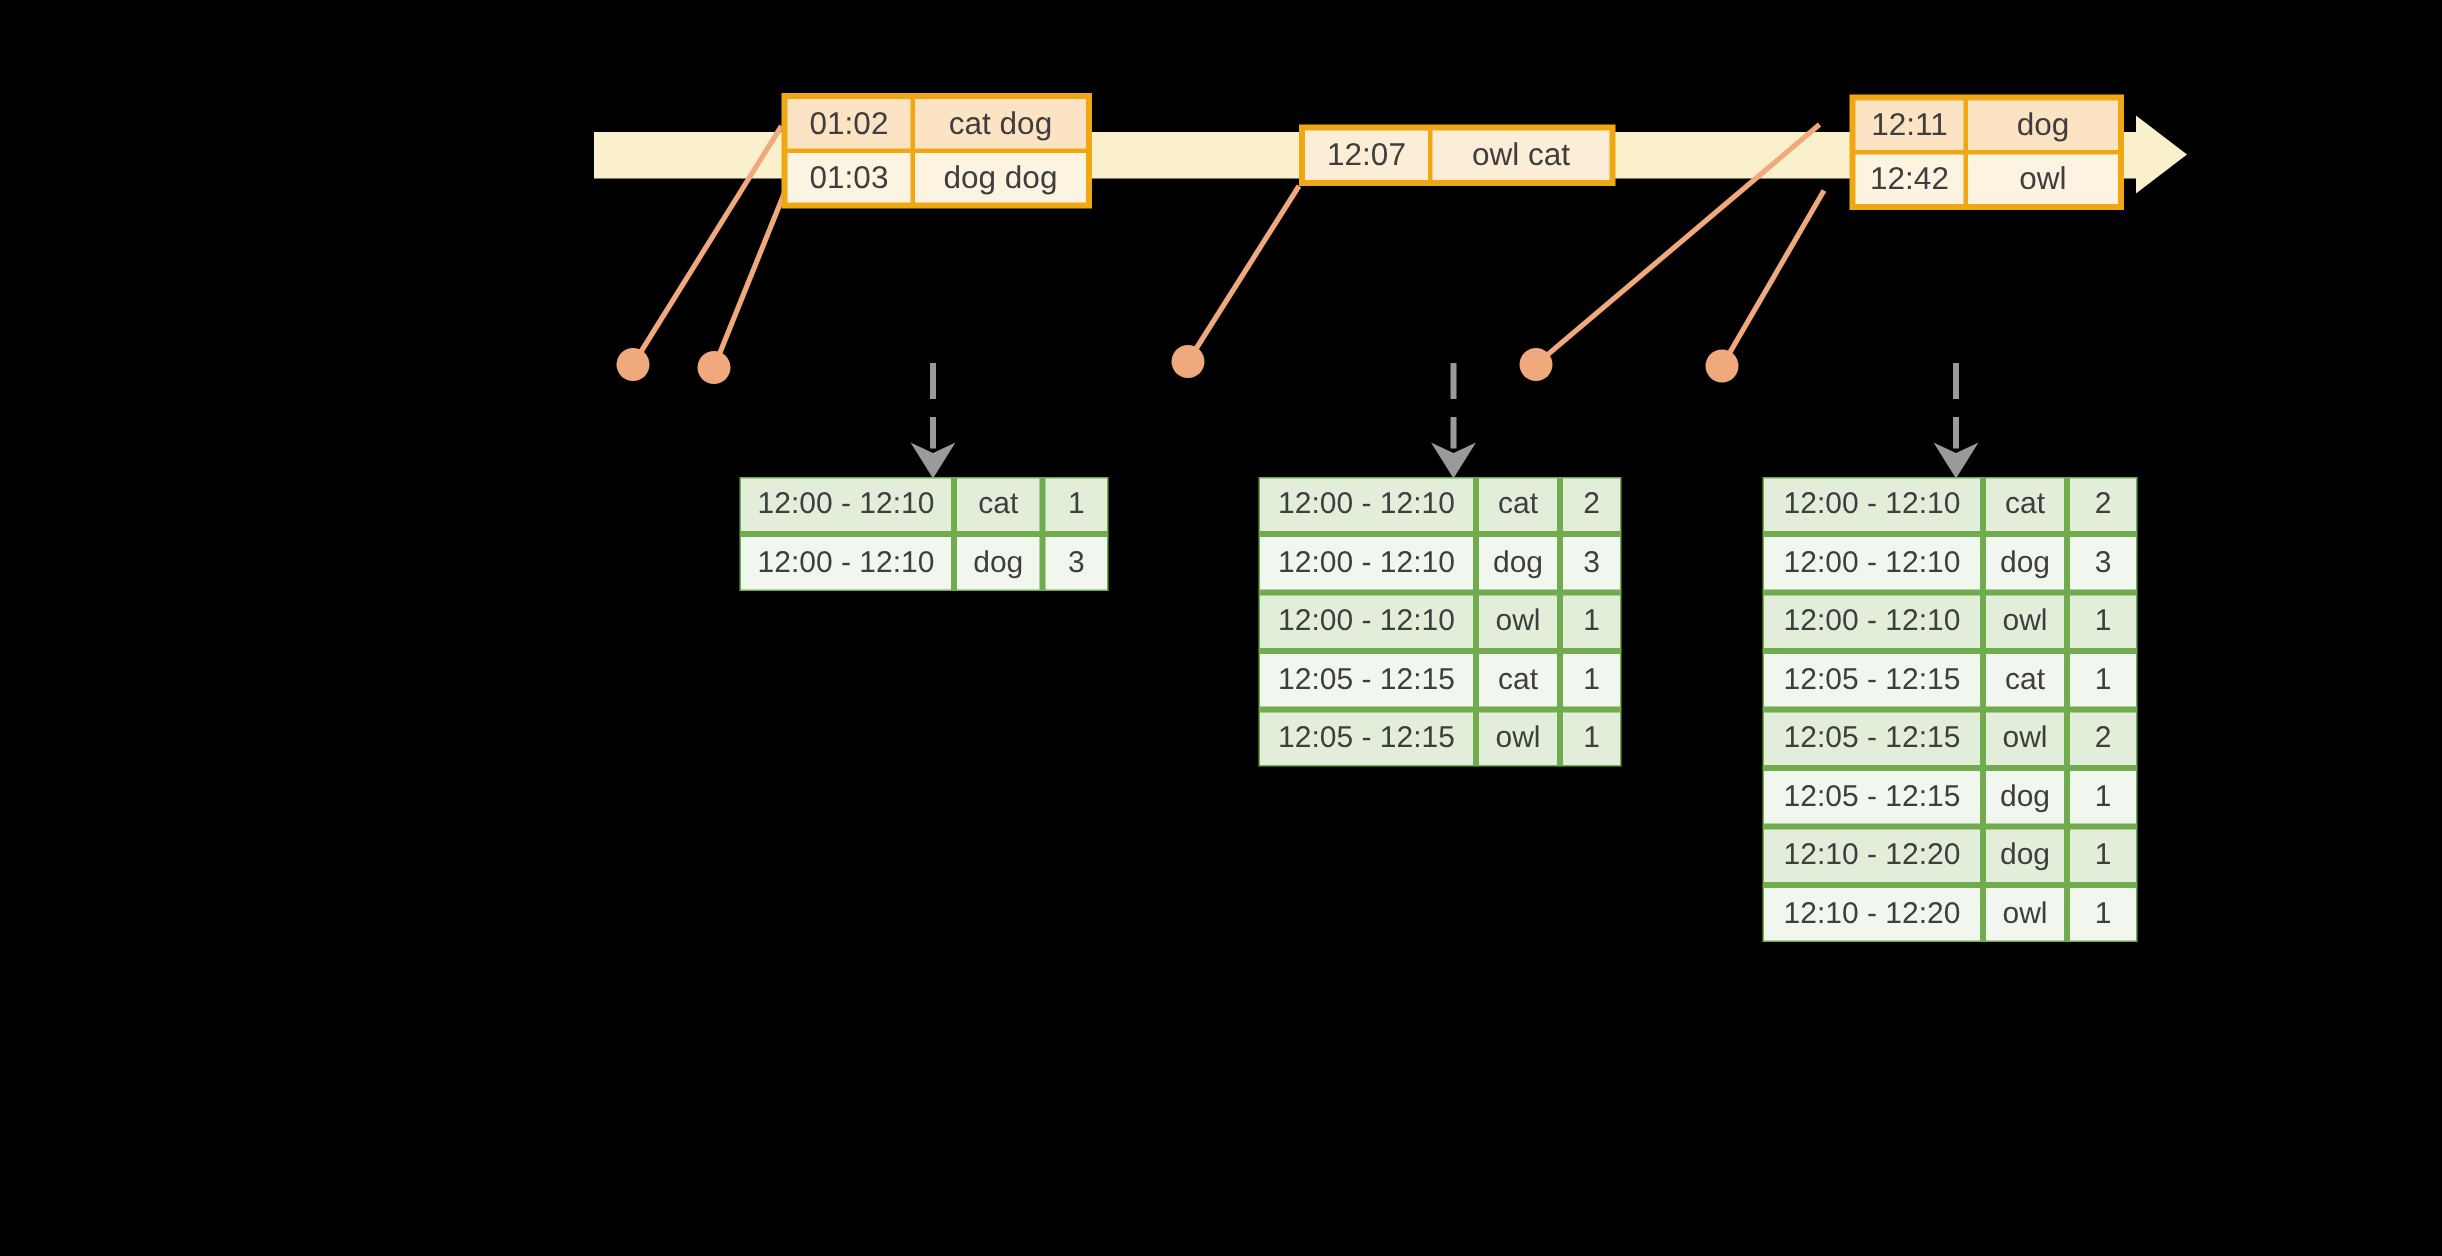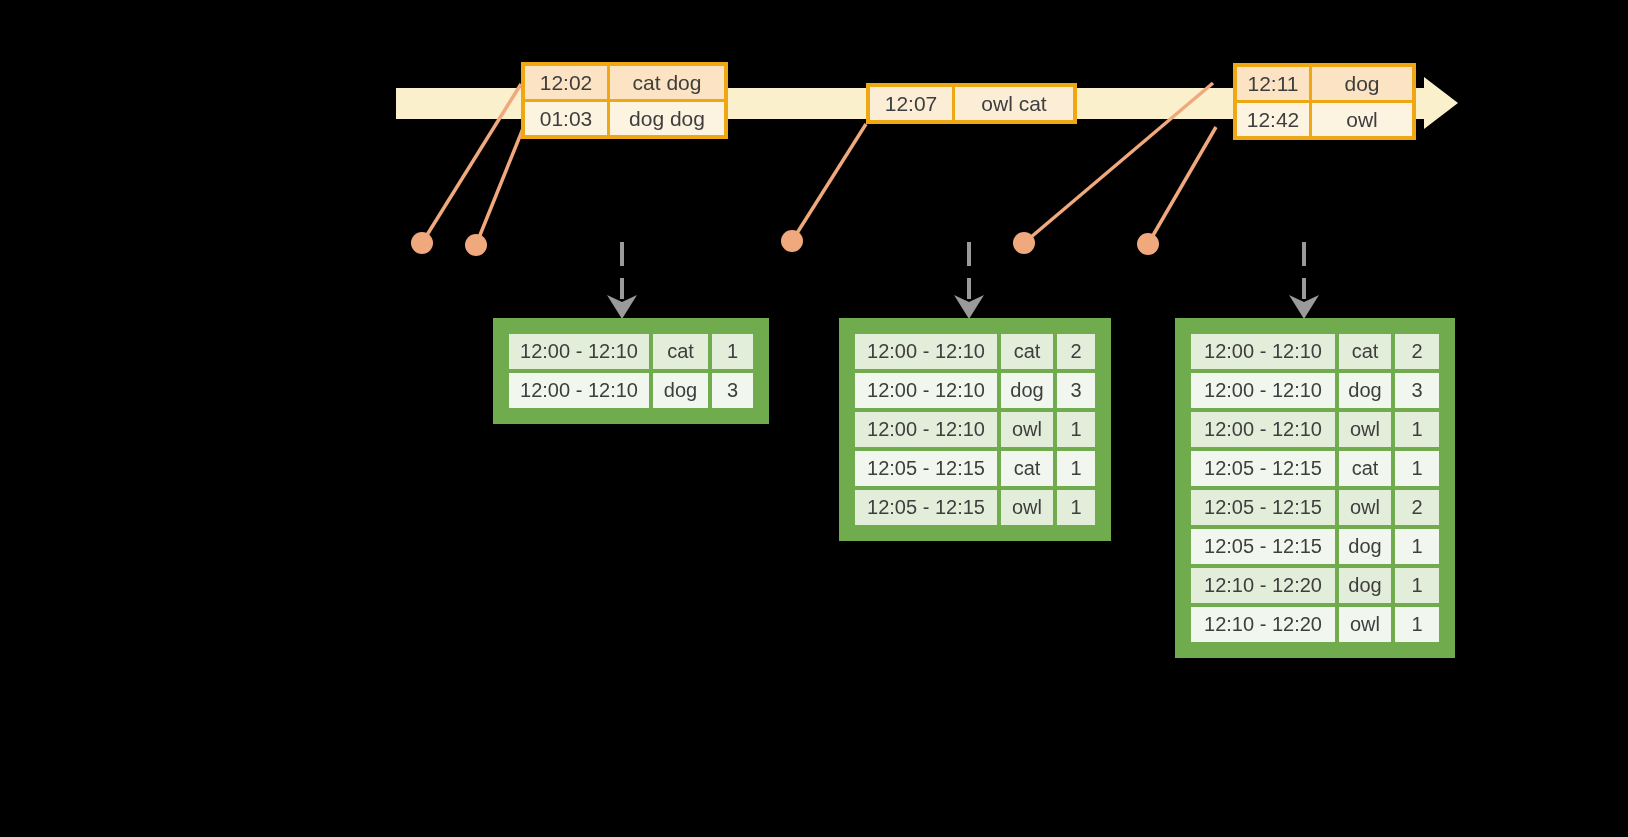--- a/index.html
+++ b/index.html
@@ -26,21 +26,21 @@
   .trigger-head { fill:var(--trigger_arrow); }
   
   .event-box { position:absolute; display:grid; gap:3px; padding:4px; background:var(--event_border); }
   #event-1 { left:521px; top:62px; grid-template-columns:82px 114px; grid-auto-rows:33px; }
   #event-2 { left:866px; top:83px; grid-template-columns:82px 118px; grid-auto-rows:33px;text-align:right; }
   #event-3 { left:1212px; top:63px; grid-template-columns:72px 100px; grid-auto-rows:33px;margin-left:21px; }
   .ecell { display:flex; align-items:center; justify-content:center; font-size:21px; background:var(--event_row_light); color:var(--text); }
   .event-box .ecell:nth-child(-n+2) { background:var(--event_row_dark); }
   #event-2 .ecell { background:var(--event_row_mid); }
   
-  .rtable { position:absolute; top:318px; display:flex; flex-direction:column; gap:4px; padding:16px; background:var(--table_border);justify-content:center; }
+  .rtable { position:absolute; top:318px; display:flex; flex-direction:column; gap:4px; padding:1px; background:var(--table_border);justify-content:center; }
   #table-1 { left:493px; }
   #table-2 { left:839px; }
   #table-3 { left:1175px; }
   .trow { display:grid; gap:4px; height:35px; }
   #table-1 .trow { grid-template-columns:140px 55px 41px; }
   #table-2 .trow { grid-template-columns:142px 52px 38px; }
   #table-3 .trow { grid-template-columns:144px 52px 44px; }
   .tcell { display:flex; align-items:center; justify-content:center; font-size:20px; color:var(--text); }
   .trow:nth-child(odd) .tcell { background:var(--table_row_dark); }
   .trow:nth-child(even) .tcell { background:var(--table_row_light); }
@@ -68,21 +68,21 @@
 
     <line class="trigger-line" x1="622" y1="242" x2="622" y2="299"></line>
     <path class="trigger-head" d="M 607 295 L 622 319 L 637 295 L 622 302 Z"></path>
     <line class="trigger-line" x1="969" y1="242" x2="969" y2="299"></line>
     <path class="trigger-head" d="M 954 295 L 969 319 L 984 295 L 969 302 Z"></path>
     <line class="trigger-line" x1="1304" y1="242" x2="1304" y2="299"></line>
     <path class="trigger-head" d="M 1289 295 L 1304 319 L 1319 295 L 1304 302 Z"></path>
   </svg>
 
   <div class="event-box" id="event-1">
-    <div class="ecell etime">12:02</div>
+    <div class="ecell etime">01:02</div>
     <div class="ecell ewords">cat dog</div>
 
     <div class="ecell etime">01:03</div>
     <div class="ecell ewords">dog dog</div>
   </div>
   <div class="event-box" id="event-2">
     <div class="ecell etime">12:07</div>
     <div class="ecell ewords">owl cat</div>
   </div>
   <div class="event-box" id="event-3">

